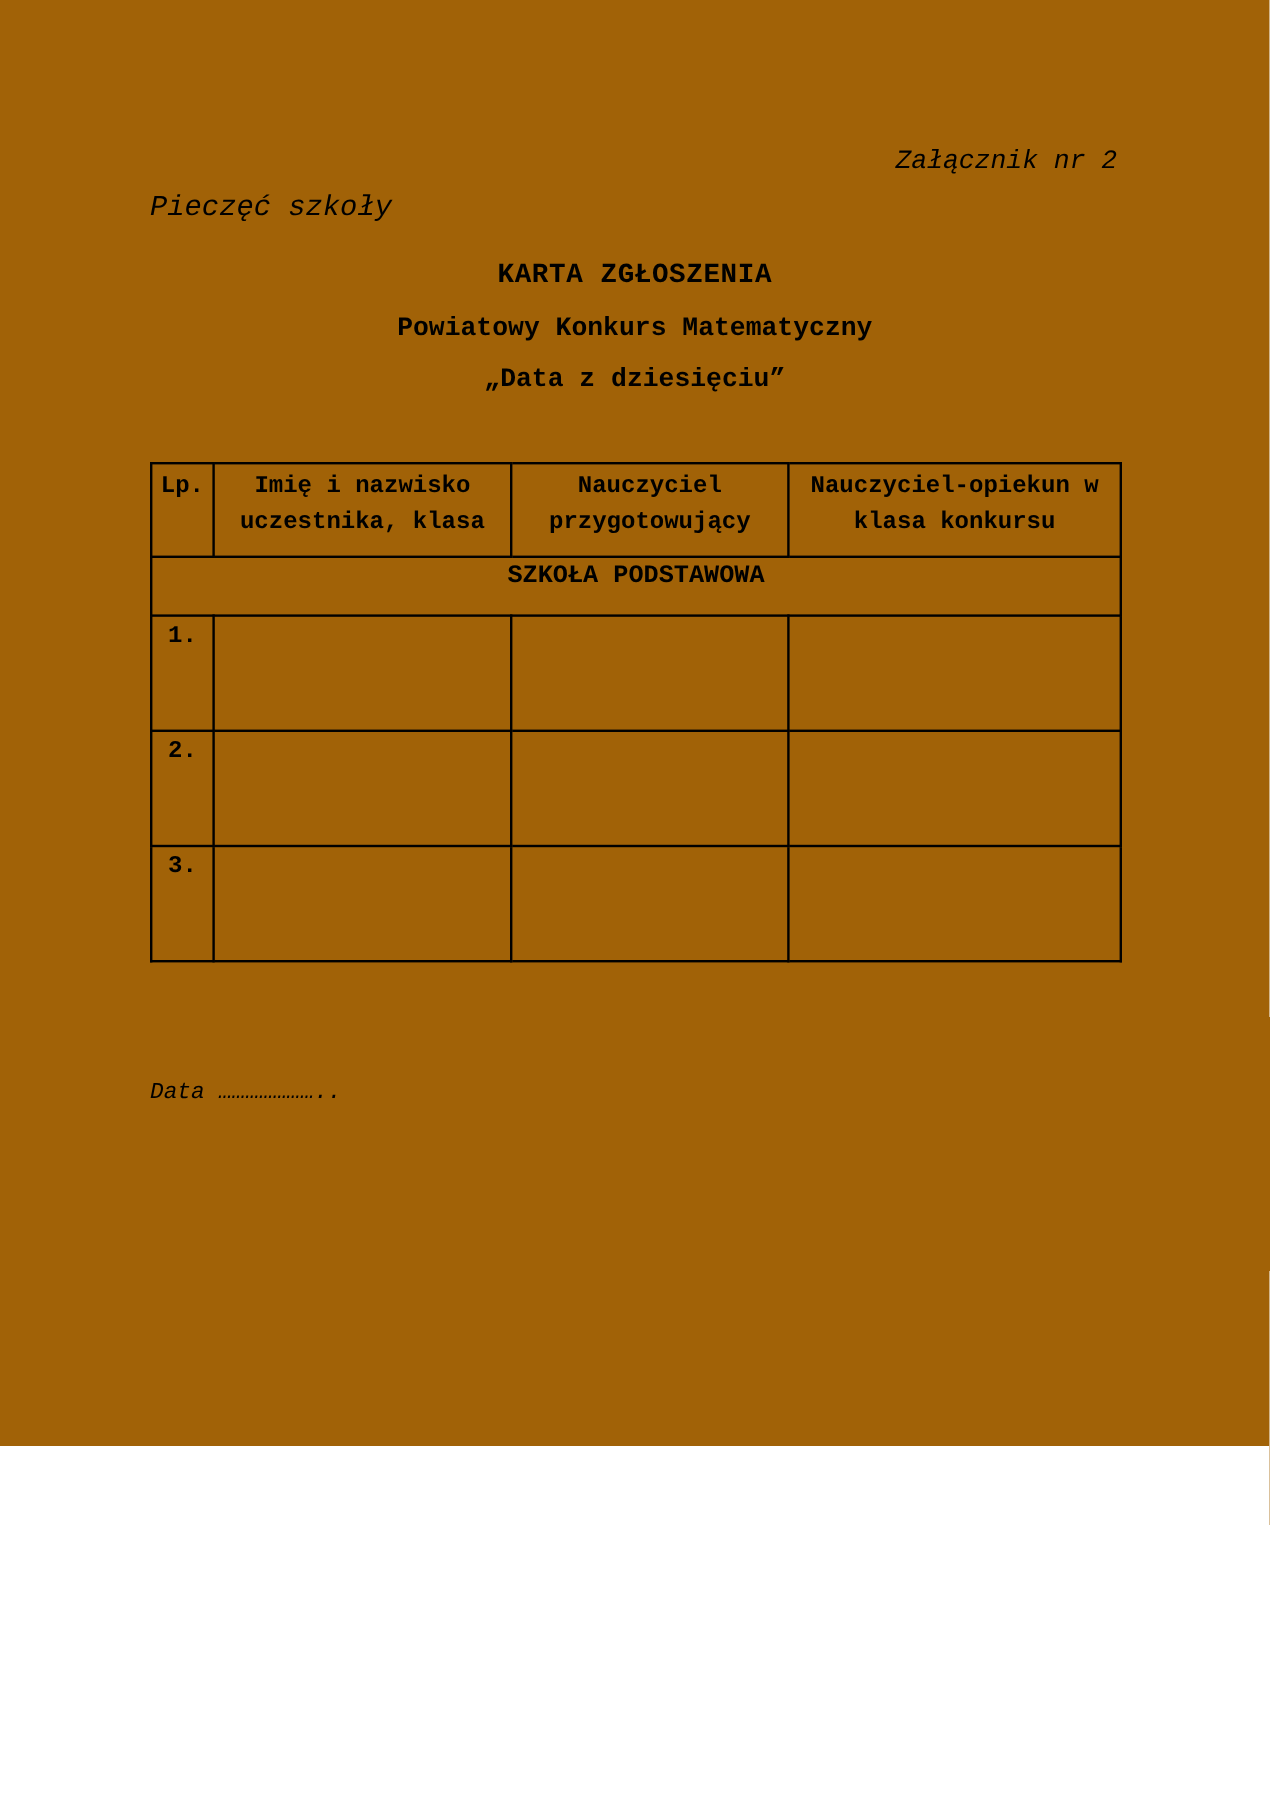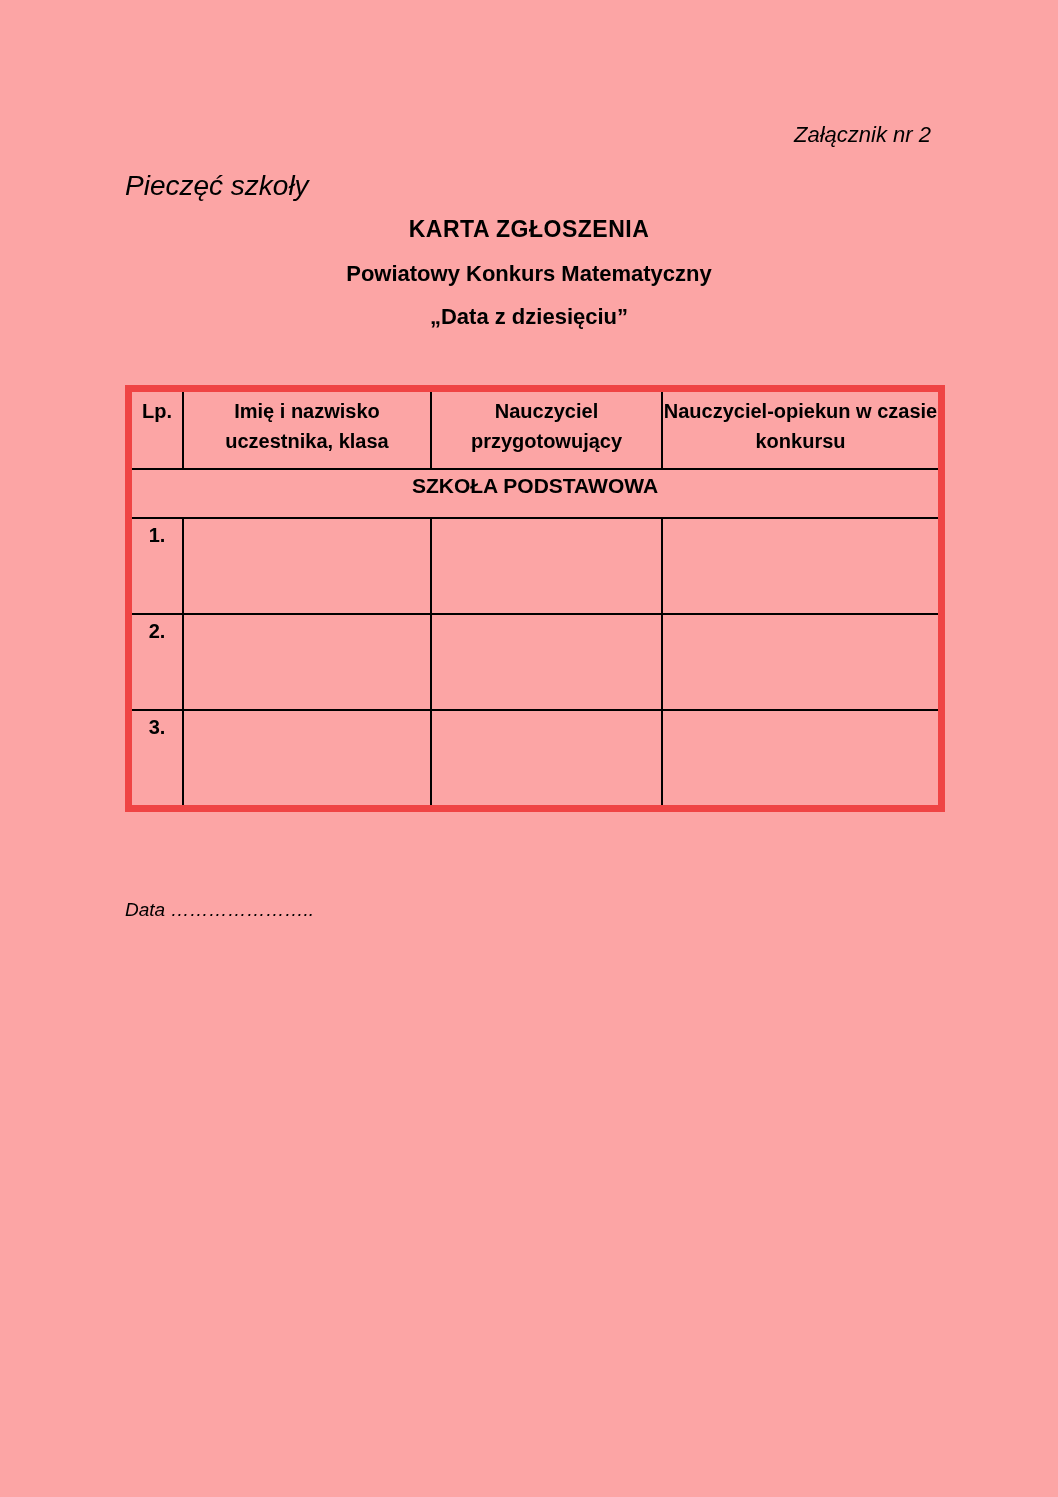--- a/index.html
+++ b/index.html
@@ -3,61 +3,61 @@
 <meta charset="utf-8">
 <style>
   html, body {
     margin: 0;
     padding: 0;
     background: #ffffff;
   }
   .page {
     position: relative;
     width: 1058px;
-    height: 1497px;
-    background: #fca5a5;
+    height: 1205px;
+    background: #a16207;
     color: #000000;
-    font-family: Liberation Sans, sans-serif;
+    font-family: Liberation Mono, monospace;
     overflow: hidden;
   }
   .attachment-note {
     position: absolute;
     top: 122px;
     left: 125px;
     width: 806px;
     text-align: right;
     font-style: italic;
     font-size: 22px;
   }
   .stamp-label {
     position: absolute;
-    top: 170px;
+    top: 160px;
     left: 125px;
     font-style: italic;
-    font-size: 28px;
+    font-size: 24px;
   }
   .title-block {
     position: absolute;
     left: 0;
     width: 1058px;
     text-align: center;
     font-weight: bold;
   }
   .title-1 { top: 216px; font-size: 23px; letter-spacing: 0.5px; }
   .title-2 { top: 261px; font-size: 22px; }
   .title-3 { top: 304px; font-size: 22px; }
 
   table.reg-table {
     position: absolute;
     top: 385px;
     left: 125px;
     width: 806px;
     border-collapse: collapse;
     table-layout: fixed;
-    border: 7px solid #ef4444;
+    border: 1px solid #ef4444;
   }
   table.reg-table td {
     border: 2px solid #000;
     vertical-align: top;
     padding: 0;
   }
   td.col-lp    { width: 50px; }
   td.col-name  { width: 246px; margin-left: 33px; }
   td.col-prep  { width: 229px; }
   td.col-sup   { width: 275px; }
@@ -113,21 +113,21 @@
   <div class="title-block title-2">Powiatowy Konkurs Matematyczny</div>
 
   <div class="title-block title-3">„Data z dziesięciu”</div>
 
   <table class="reg-table">
     <tbody>
       <tr class="header-row">
         <td class="col-lp">Lp.</td>
         <td class="col-name">Imię i nazwisko uczestnika, klasa</td>
         <td class="col-prep">Nauczyciel przygotowujący</td>
-        <td class="col-sup">Nauczyciel-opiekun w czasie konkursu</td>
+        <td class="col-sup">Nauczyciel-opiekun w klasa konkursu</td>
       </tr>
 
       <tr class="section-row">
         <td colspan="4">SZKOŁA PODSTAWOWA</td>
       </tr>
 
       <tr class="entry-row">
         <td class="col-lp">1.</td>
         <td class="col-name"></td>
         <td class="col-prep"></td>

